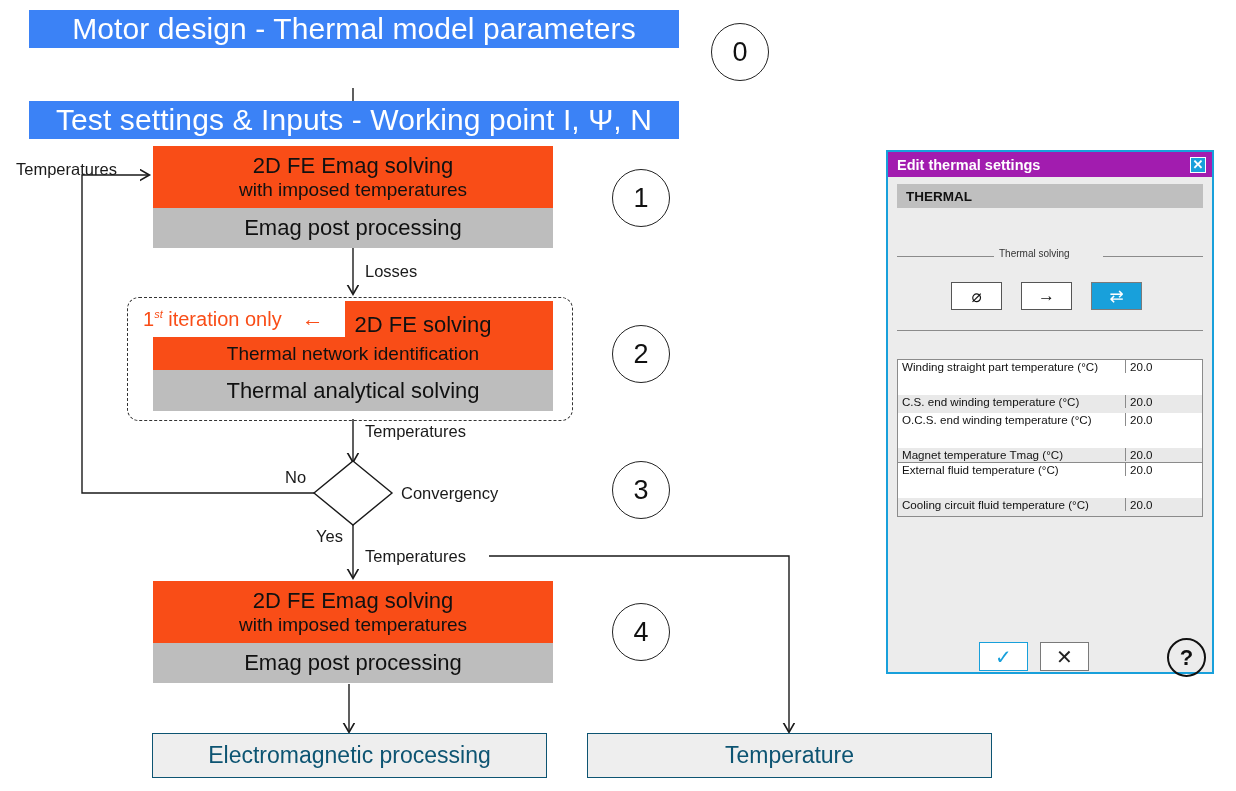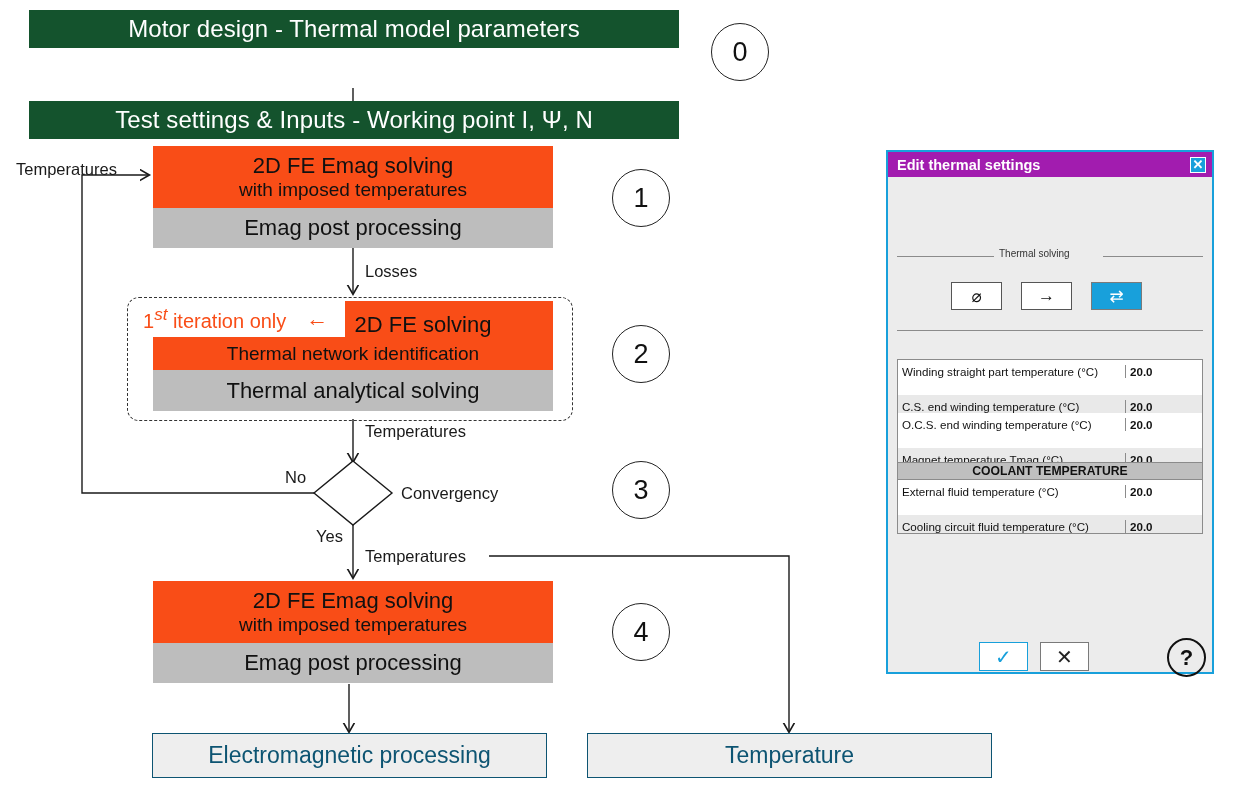--- a/index.html
+++ b/index.html
@@ -18,26 +18,26 @@
   .canvas {
     position: absolute;
     left: 0; top: 0;
     width: 1236px;
     height: 791px;
   }
   .abs { position: absolute; }
 
   
   .hdr-bar {
-    background: #14532d;
+    background: #3b82f6;
     color: #ffffff;
     display: flex;
     align-items: center;
     justify-content: center;
-    font-size: 24px;
+    font-size: 30px;
     letter-spacing: 0.1px;
   }
 
   
   .proc-orange {
     background: #f94d17;
     color: #111111;
     display: flex;
     flex-direction: column;
     align-items: center;
@@ -82,21 +82,21 @@
     background: transparent;
   }
   .iter-note {
     background: #ffffff;
     color: #f94d17;
     font-size: 20px;
     display: flex;
     align-items: center;
     white-space: nowrap;
   }
-  .iter-note sup { font-size: 17px; vertical-align: super; font-style: italic; }
+  .iter-note sup { font-size: 11px; vertical-align: super; font-style: italic; }
   .iter-arrow {
     color: #f94d17;
     font-size: 22px;
     margin-left: 20px;
     line-height: 1;
   }
 
   
   .result-box {
     background: #eeeeee;
@@ -188,39 +188,38 @@
     font-weight: bold;
     font-size: 12.2px;
     text-align: center;
     height: 16px;
     line-height: 16px;
     border-bottom: 1px solid #8b8b8b;
   }
   .tbl-row {
     display: flex;
     height: 18px;
-    align-items: flex-end;
+    align-items: flex-start;
   }
   .tbl-row.alt { background: #e9e9e9; margin-top: 17px; }
   .tbl-row .lbl {
     flex: 0 0 auto;
     width: 228px;
     padding-left: 4px;
     box-sizing: border-box;
     color: #111;
     border-right: 1px solid #8b8b8b;
     overflow: hidden;
     white-space: nowrap;
   }
   .tbl-row .val {
     flex: 1;
     padding-left: 4px;
     box-sizing: border-box;
     color: #111;
-    font-weight: bold;
   }
 
   .dlg-btn {
     border: 1.6px solid #7a7a7a;
     background: #ffffff;
     box-sizing: border-box;
     display: flex; align-items: center; justify-content: center;
     font-size: 20px;
     color: #222;
   }
@@ -362,20 +361,23 @@
 
   <div class="abs dlg" style="left:886px; top:150px; width:328px; height:524px;">
 
     <div class="dlg-title">
       <span class="dlg-title-text">Edit thermal settings</span>
       <span class="dlg-close">✕</span>
     </div>
 
     <div style="position:relative; width:100%; height:497px; box-sizing:border-box; padding:7px 9px 0 9px;">
 
+      <div class="dlg-section-hdr" style="width:306px;">
+        <span>THERMAL</span>
+      </div>
 
       <div class="fieldset-line" style="left:9px; top:79px; width:97px;"></div>
       <div class="fieldset-line" style="left:215px; top:79px; width:100px;"></div>
       <div class="fieldset-legend" style="left:106px; top:71px;">
         <span>Thermal solving</span>
       </div>
 
       <div class="abs solv-btn" style="left:63px; top:105px; width:51px; height:28px;">
         <span>⌀</span>
       </div>
@@ -401,21 +403,20 @@
           <span class="lbl">O.C.S. end winding temperature (°C)</span>
           <span class="val">20.0</span>
         </div>
         <div class="tbl-row alt">
           <span class="lbl">Magnet temperature Tmag (°C)</span>
           <span class="val">20.0</span>
         </div>
       </div>
 
       <div class="abs tbl" style="left:9px; top:285px; width:306px;">
-        <div class="tbl-hdr">COOLANT TEMPERATURE</div>
         <div class="tbl-row">
           <span class="lbl">External fluid temperature (°C)</span>
           <span class="val">20.0</span>
         </div>
         <div class="tbl-row alt">
           <span class="lbl">Cooling circuit fluid temperature (°C)</span>
           <span class="val">20.0</span>
         </div>
       </div>
 

